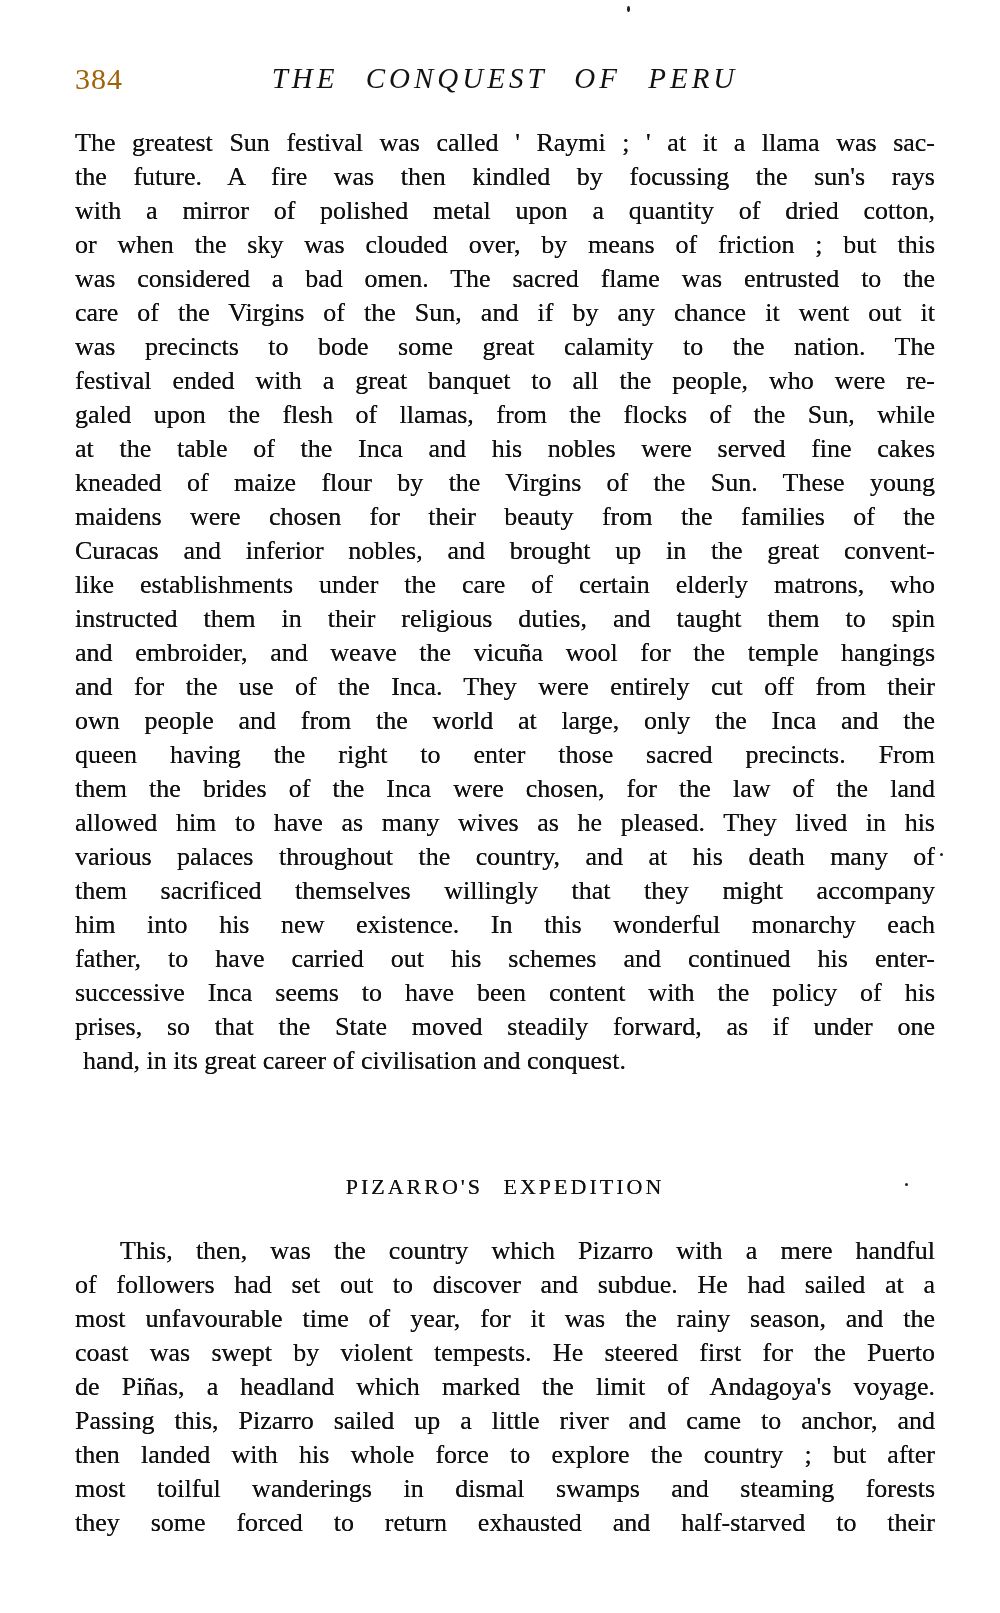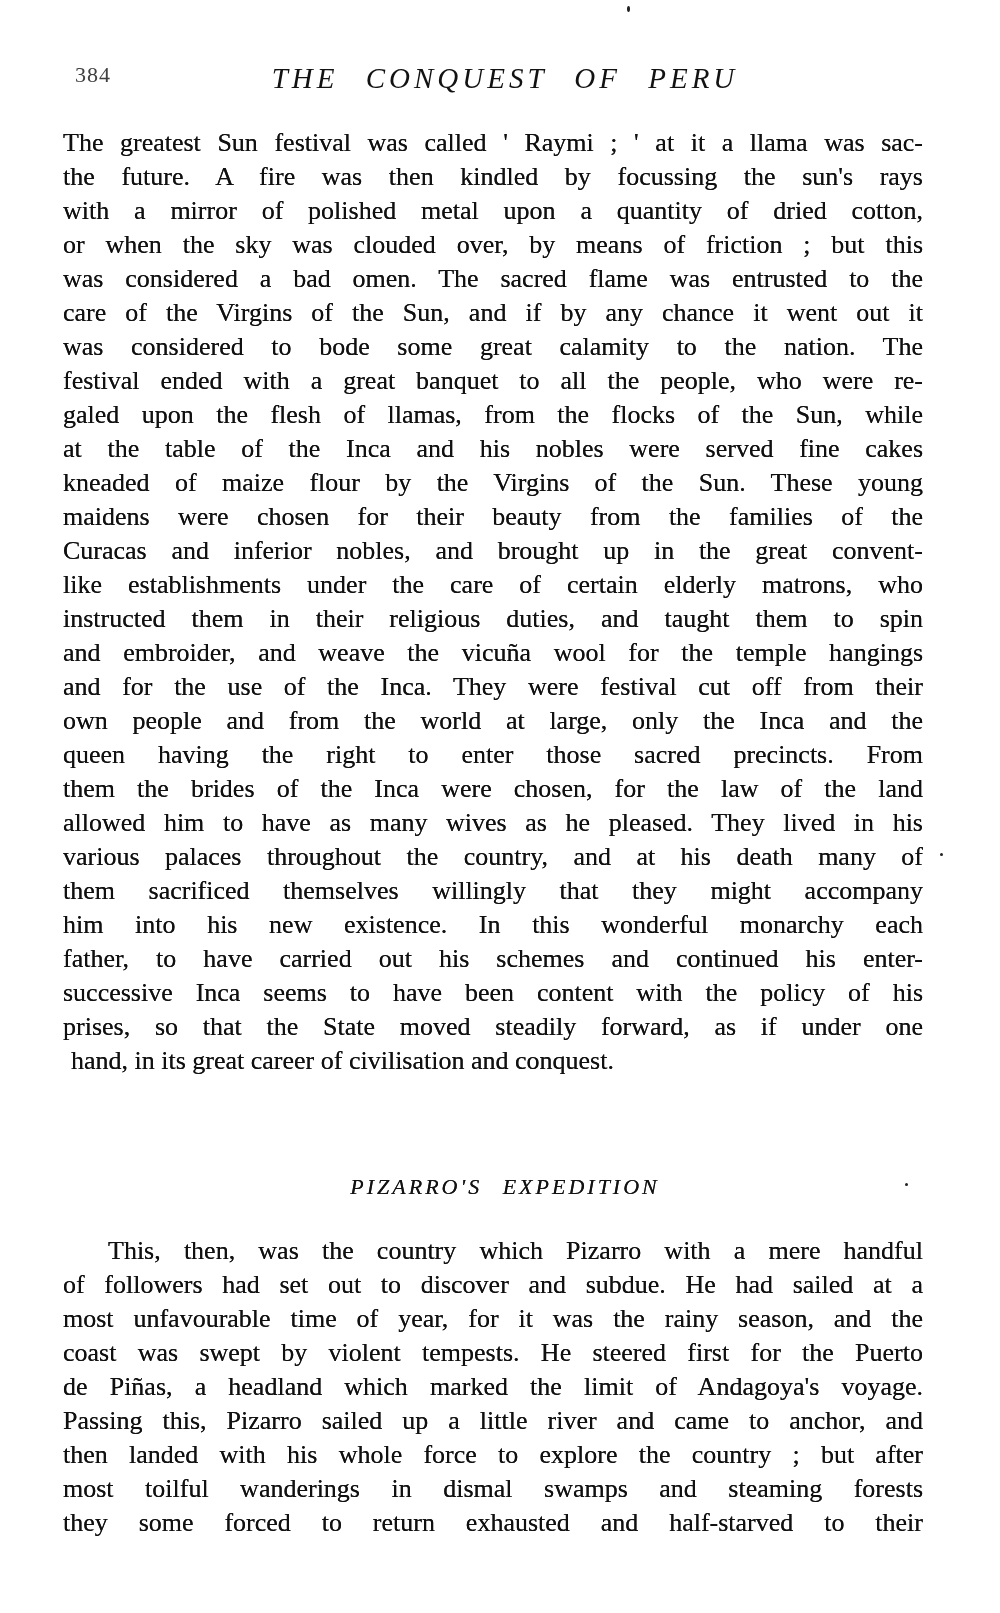--- a/index.html
+++ b/index.html
@@ -21,38 +21,38 @@
     position: absolute;
     top: 62px;
     left: 75px;
     width: 860px;
     height: 40px;
   }
   .pagenum {
     position: absolute;
     left: 0;
     top: 0;
-    font-size: 22px;
+    font-size: 30px;
     letter-spacing: 1px;
-    color: #404040;
+    color: #a16207;
   }
   .running-title {
     display: block;
     text-align: center;
     font-size: 29px;
     font-style: italic;
     letter-spacing: 4px;
     word-spacing: 16px;
     color: #121212;
     white-space: nowrap;
   }
   
   .para {
     position: absolute;
-    left: 63px;
+    left: 75px;
     width: 860px;
   }
   .para1 { top: 126px; }
   .para2 { top: 1228px; }
   .line {
     height: 34px;
     line-height: 34px;
     font-size: 26px;
     text-align: justify;
     text-align-last: justify;
@@ -73,21 +73,20 @@
     left: 75px;
     width: 860px;
     margin: 0;
     font-size: 22px;
     font-weight: normal;
     letter-spacing: 3px;
     word-spacing: 12px;
     text-align: center;
     color: #121212;
     text-shadow: 0 0 0.6px rgba(10,10,10,0.85);
-    font-style: italic;
   }
   
   .speck {
     position: absolute;
     background: #222;
     border-radius: 50%;
   }
   .speck-a { left: 627px; top: 6px;    width: 3px; height: 6px; }
   .speck-b { left: 905px; top: 1183px; width: 3px; height: 3px; }
   .speck-c { left: 940px; top: 853px;  width: 3px; height: 3px; }
@@ -102,31 +101,31 @@
     <span class="running-title">THE CONQUEST OF PERU</span>
   </header>
 
   <div class="para para1">
       <div class="line">The greatest Sun festival was called ' Raymi ; ' at it a llama was sac-</div>
       <div class="line">the future. A fire was then kindled by focussing the sun's rays</div>
       <div class="line">with a mirror of polished metal upon a quantity of dried cotton,</div>
       <div class="line">or when the sky was clouded over, by means of friction ; but this</div>
       <div class="line">was considered a bad omen. The sacred flame was entrusted to the</div>
       <div class="line">care of the Virgins of the Sun, and if by any chance it went out it</div>
-      <div class="line">was considered to bode some great calamity to the nation. The</div>
+      <div class="line">was precincts to bode some great calamity to the nation. The</div>
       <div class="line">festival ended with a great banquet to all the people, who were re-</div>
       <div class="line">galed upon the flesh of llamas, from the flocks of the Sun, while</div>
       <div class="line">at the table of the Inca and his nobles were served fine cakes</div>
       <div class="line">kneaded of maize flour by the Virgins of the Sun. These young</div>
       <div class="line">maidens were chosen for their beauty from the families of the</div>
       <div class="line">Curacas and inferior nobles, and brought up in the great convent-</div>
       <div class="line">like establishments under the care of certain elderly matrons, who</div>
       <div class="line">instructed them in their religious duties, and taught them to spin</div>
       <div class="line">and embroider, and weave the vicuña wool for the temple hangings</div>
-      <div class="line">and for the use of the Inca. They were festival cut off from their</div>
+      <div class="line">and for the use of the Inca. They were entirely cut off from their</div>
       <div class="line">own people and from the world at large, only the Inca and the</div>
       <div class="line">queen having the right to enter those sacred precincts. From</div>
       <div class="line">them the brides of the Inca were chosen, for the law of the land</div>
       <div class="line">allowed him to have as many wives as he pleased. They lived in his</div>
       <div class="line">various palaces throughout the country, and at his death many of</div>
       <div class="line">them sacrificed themselves willingly that they might accompany</div>
       <div class="line">him into his new existence. In this wonderful monarchy each</div>
       <div class="line">father, to have carried out his schemes and continued his enter-</div>
       <div class="line">successive Inca seems to have been content with the policy of his</div>
       <div class="line">prises, so that the State moved steadily forward, as if under one</div>

